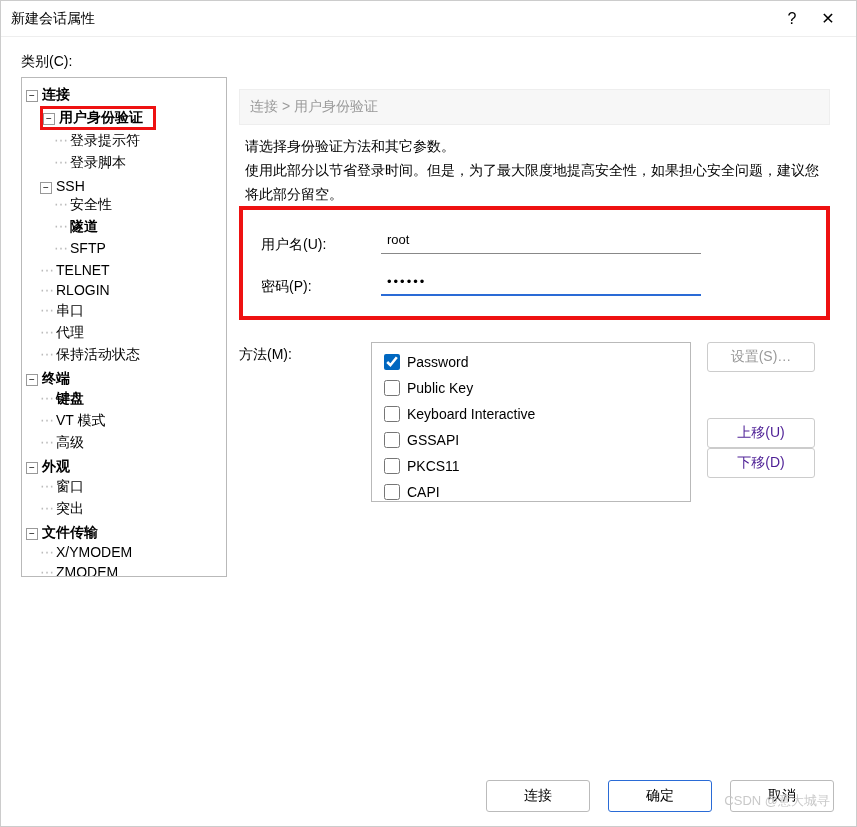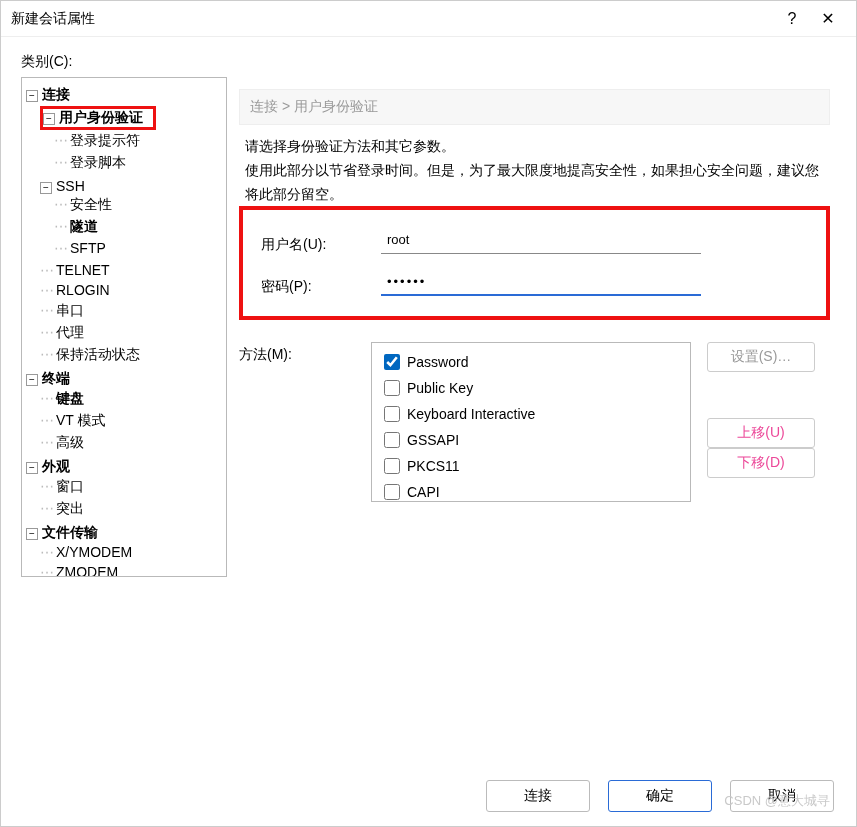--- a/index.html
+++ b/index.html
@@ -27,21 +27,21 @@
 .row:last-child{margin-bottom:0}
 .row label{width:120px}
 .row input{flex:0 0 320px;height:28px;padding:2px 6px;border:none;border-bottom:1px solid #888;outline:none;font-size:13px}
 .row input.pwd{border-bottom:2px solid #2a6bd6;letter-spacing:2px}
 .method-row{display:flex;align-items:flex-start;gap:12px}
 .method-row>label{width:120px;padding-top:4px}
 .method-list{border:1px solid #b9b9b9;width:320px;height:160px;padding:6px 8px}
 .method-list .mi{display:flex;align-items:center;gap:4px;padding:2px 0;font-size:15px}
 .method-list input[type=checkbox]{width:16px;height:16px;accent-color:#0067c0}
 .side-btns{display:flex;flex-direction:column;margin-left:4px}
-.wbtn{width:108px;height:30px;border:1px solid #ccc;background:#fff;color:#ec4899;cursor:pointer;border-radius:3px}
+.wbtn{width:108px;height:30px;border:1px solid #ccc;background:#fff;color:#4c1d95;cursor:pointer;border-radius:3px}
 .wbtn:disabled{color:#9a9a9a}
 .footer{position:absolute;bottom:14px;right:22px;display:flex;gap:18px}
 .fbtn{width:104px;height:32px;border:1px solid #bbb;background:#fff;border-radius:3px;cursor:pointer}
 .fbtn.primary{border:1.5px solid #2a6bd6}
 .watermark{position:absolute;right:26px;bottom:16px;color:#c9c9c9;font-size:13px;pointer-events:none}
 </style>
 </head>
 <body>
 
 <div class="titlebar">

